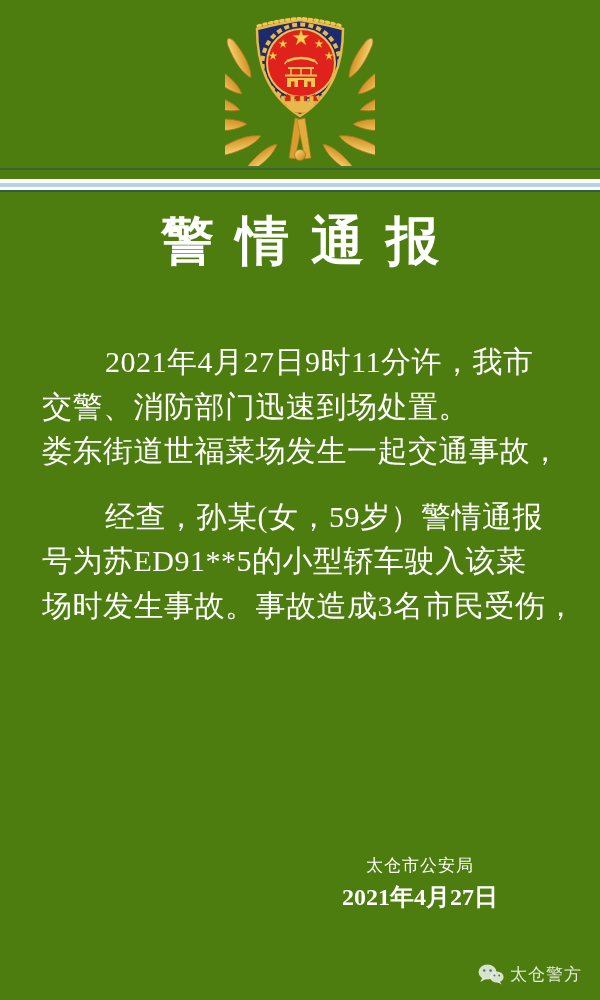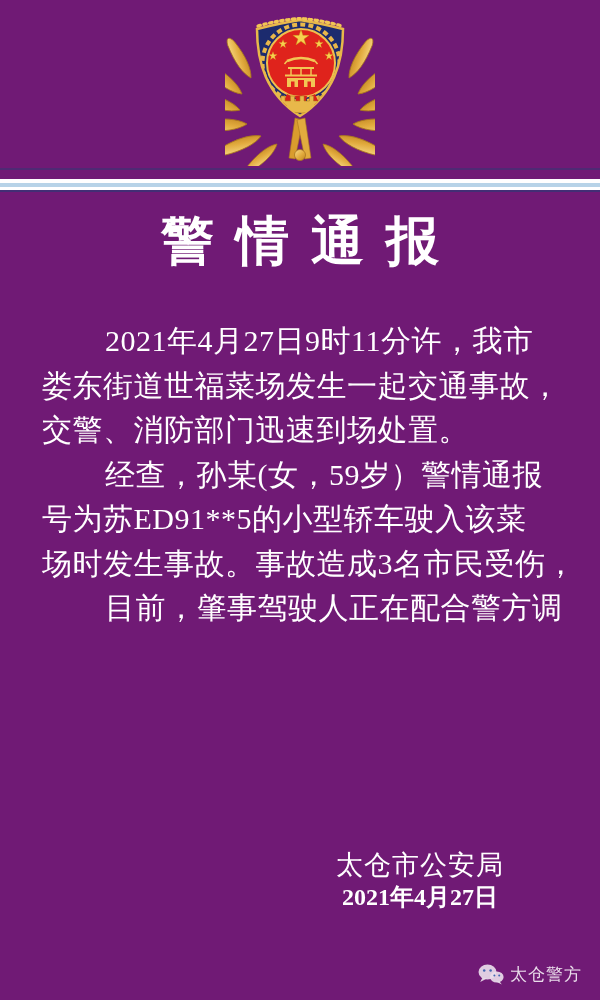--- a/index.html
+++ b/index.html
@@ -1,20 +1,20 @@
 <!DOCTYPE html>
 <html><head>
 <meta charset="utf-8">
 <style>
   html,body{margin:0;padding:0;background:#222;}
   #page{
     position:relative;
     width:600px;height:1000px;
     margin:0 auto;
-    background:#701a75;
+    background:#4d7c0f;
     overflow:hidden;
     font-family:"Liberation Serif","DejaVu Serif",serif;
     color:#ffffff;
   }
   
   .emblem{position:absolute;left:225px;top:6px;width:150px;height:160px;}
   
   .divider-shadow-top{position:absolute;left:0;top:168px;width:600px;height:2px;background:rgba(31,64,116,.40);}
   .divider{position:absolute;left:0;top:179px;width:600px;}
   .divider .w1{height:4px;background:#ffffff;}
@@ -31,27 +31,27 @@
     white-space:nowrap;
   }
   
   .body-text{
     position:absolute;left:42px;top:319px;width:522px;
     font-size:30px;line-height:44.5px;
     color:#ffffff;
     letter-spacing:0.5px;
   }
   .body-line{white-space:nowrap;}
-  .body-line.indent{text-indent:2.1em;}
+  .body-line.indent{text-indent:2.1em;margin-top:21px;}
   
   .signature{
     position:absolute;left:320px;top:850px;width:200px;
     text-align:center;color:#ffffff;
   }
-  .signature .agency{font-size:27px;line-height:31px;white-space:nowrap;letter-spacing:1px;}
+  .signature .agency{font-size:17px;line-height:31px;white-space:nowrap;letter-spacing:1px;}
   .signature .date{font-size:24px;line-height:33px;white-space:nowrap;font-weight:bold;}
   
   .watermark{
     position:absolute;right:18px;bottom:14px;
     display:flex;align-items:center;gap:6px;
     opacity:.85;
   }
   .watermark .wm-text{
     font-size:17px;color:#ffffff;letter-spacing:1px;white-space:nowrap;
     font-family:"Liberation Sans","DejaVu Sans",sans-serif;
@@ -142,30 +142,29 @@
       <div class="mid"></div>
       <div class="w2"></div>
       <div class="shadow"></div>
   </div>
 
   <div class="title">警情通报</div>
 
   <div class="body-text">
     <div>
       <div class="body-line indent">2021年4月27日9时11分许，我市</div>
+      <div class="body-line">交警、消防部门迅速到场处置。</div>
       <div class="body-line">娄东街道世福菜场发生一起交通事故，</div>
-      <div class="body-line">交警、消防部门迅速到场处置。</div>
     </div>
     <div>
       <div class="body-line indent">经查，孙某(女，59岁）警情通报</div>
       <div class="body-line">号为苏ED91**5的小型轿车驶入该菜</div>
       <div class="body-line">场时发生事故。事故造成3名市民受伤，</div>
     </div>
     <div>
-      <div class="body-line indent">目前，肇事驾驶人正在配合警方调</div>
     </div>
   </div>
 
   <div class="signature">
     <div class="agency">太仓市公安局</div>
     <div class="date">2021年4月27日</div>
   </div>
 
   <div class="watermark">
     <svg width="26" height="22" viewBox="0 0 26 22" aria-hidden="true">

